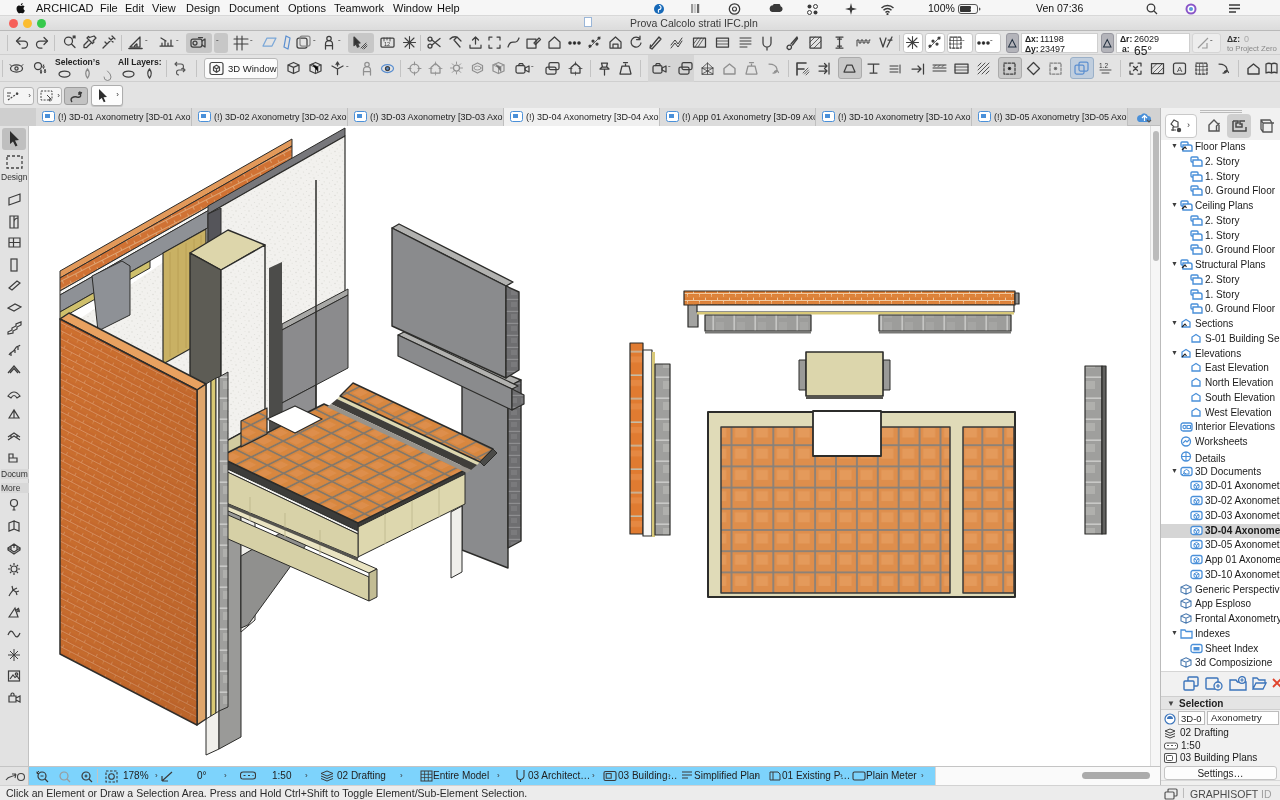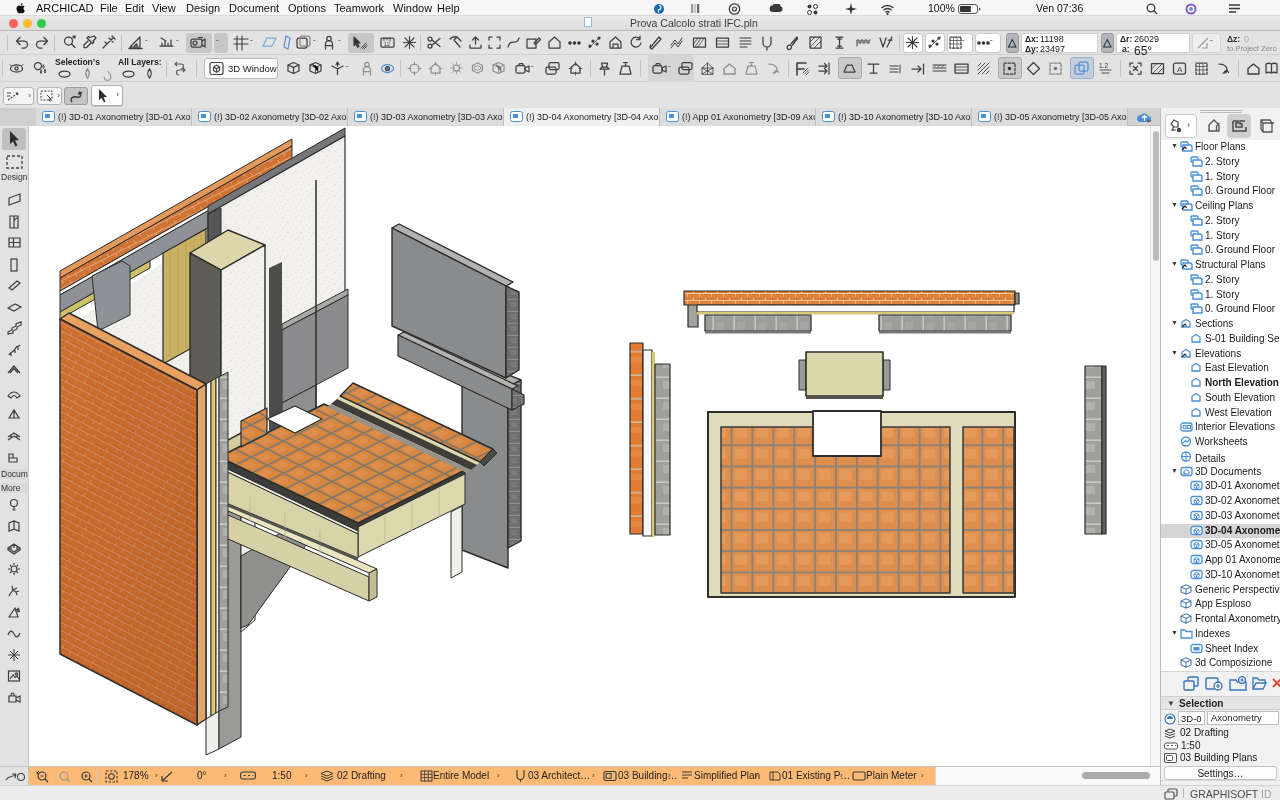--- a/index.html
+++ b/index.html
@@ -11,21 +11,21 @@
 .tl{position:absolute;top:19px;width:9px;height:9px;border-radius:50%;}
 #tb1{position:absolute;left:0;top:31px;width:1280px;height:24px;background:#e3e3e3;border-bottom:1px solid #cfcfcf;}
 #tb2{position:absolute;left:0;top:55px;width:1280px;height:27px;background:#e3e3e3;border-bottom:1px solid #cfcfcf;}
 #tb3{position:absolute;left:0;top:82px;width:1280px;height:26px;background:#e3e3e3;}
 #tabbar{position:absolute;left:0;top:108px;width:1160px;height:18px;background:#d2d2d2;border-bottom:1px solid #bdbdbd;}
 .tab{position:absolute;top:0;height:18px;background:#dcdcdc;border-right:1px solid #bfbfbf;font-size:9px;color:#222;overflow:hidden;white-space:nowrap;}
 #toolbox{position:absolute;left:0;top:126px;width:29px;height:640px;background:#e2e2e2;border-right:1px solid #c2c2c2;}
 #canvas{position:absolute;left:29px;top:126px;width:1121px;height:640px;background:#ffffff;}
 #vscroll{position:absolute;left:1150px;top:126px;width:10px;height:640px;background:#f6f6f6;border-left:1px solid #dddddd;}
 #rightpanel{position:absolute;left:1160px;top:108px;width:120px;height:692px;background:#f1f1f1;border-left:1px solid #bbb;}
-#bottombar{position:absolute;left:29px;top:766px;width:1131px;height:19px;background:#fdba74;border-top:1px solid #c4c4c4;font-size:10px;color:#222;}
+#bottombar{position:absolute;left:29px;top:766px;width:1131px;height:19px;background:#7dd3fc;border-top:1px solid #c4c4c4;font-size:10px;color:#222;}
 #statusbar{position:absolute;left:0;top:785px;width:1280px;height:15px;background:#ececec;border-top:1px solid #d2d2d2;font-size:10.5px;color:#2a2a2a;}
 #botleft{position:absolute;left:0;top:766px;width:29px;height:19px;background:#e2e2e2;border-top:1px solid #c4c4c4;border-right:1px solid #c4c4c4;}
 .chev{color:#333;font-size:8px;}
 .sep{position:absolute;width:1px;background:#c3c3c3;}
 .ibox{position:absolute;border-radius:3px;}
 .pressed{background:#c7c7c7;}
 .lbl{position:absolute;font-size:9px;color:#222;white-space:nowrap;}
 </style></head>
 <body>
 
@@ -1195,21 +1195,21 @@
           <path d="M2 9 l3 -3 l1.5 2" stroke="#222" fill="none" stroke-width="1.1"></path>
         </svg></span>
       <span class="abs" style="left:34px;top:207.5px;white-space:nowrap;">Elevations</span>
       <span class="abs" style="left:29px;top:222.25px"><svg width="12" height="11" viewBox="0 0 12 11">
           <path d="M2 9 V4 l4 -2.5 L10 4 v5 Z" fill="#fff" stroke="#4a90d9" stroke-width="1.3"></path>
         </svg></span>
       <span class="abs" style="left:44px;top:222.25px;white-space:nowrap;">East Elevation</span>
       <span class="abs" style="left:29px;top:237px"><svg width="12" height="11" viewBox="0 0 12 11">
           <path d="M2 9 V4 l4 -2.5 L10 4 v5 Z" fill="#fff" stroke="#4a90d9" stroke-width="1.3"></path>
         </svg></span>
-      <span class="abs" style="left:44px;top:237px;white-space:nowrap;font-weight:bold;">North Elevation</span>
+      <span class="abs" style="left:44px;top:237px;white-space:nowrap;">North Elevation</span>
       <span class="abs" style="left:29px;top:251.75px"><svg width="12" height="11" viewBox="0 0 12 11">
           <path d="M2 9 V4 l4 -2.5 L10 4 v5 Z" fill="#fff" stroke="#4a90d9" stroke-width="1.3"></path>
         </svg></span>
       <span class="abs" style="left:44px;top:251.75px;white-space:nowrap;">South Elevation</span>
       <span class="abs" style="left:29px;top:266.5px"><svg width="12" height="11" viewBox="0 0 12 11">
           <path d="M2 9 V4 l4 -2.5 L10 4 v5 Z" fill="#fff" stroke="#4a90d9" stroke-width="1.3"></path>
         </svg></span>
       <span class="abs" style="left:44px;top:266.5px;white-space:nowrap;">West Elevation</span>
       <span class="abs" style="left:19px;top:281.25px"><svg width="13" height="11" viewBox="0 0 13 11">
           <rect x="1" y="2" width="11" height="8" rx="2" fill="#fff" stroke="#4a90d9" stroke-width="1.3"></rect>
@@ -1423,19 +1423,20 @@
   <svg class="abs" style="left:823px;top:3px" width="14" height="12" viewBox="0 0 14 12">
       <rect x="1" y="2" width="12" height="8" rx="1.5" fill="none" stroke="#3a3a3a" stroke-width="1.1"></rect>
     </svg>
   <span class="abs" style="left:837px;top:3px;">Plain Meter</span>
     <span class="abs chev" style="left:892px;top:4px;">›</span>
   <div class="abs" style="left:906px;top:0;width:225px;height:18px;background:#fafafa;border-left:1px solid #d8d8d8;">
     <div class="abs" style="left:146px;top:5px;width:68px;height:7px;background:#ababab;border-radius:4px;"></div>
   </div>
 </div>
 <div id="statusbar">
+  <span class="abs" style="left:6px;top:1px">Click an Element or Draw a Selection Area. Press and Hold Ctrl+Shift to Toggle Element/Sub-Element Selection.</span>
   <svg class="abs" style="left:1164px;top:2px" width="14" height="12" viewBox="0 0 14 12">
       <rect x="4" y="1" width="9" height="7" rx="1" fill="none" stroke="#555" stroke-width="1.2"></rect>
       <rect x="1" y="4" width="9" height="7" rx="1" fill="#ececec" stroke="#555" stroke-width="1.2"></rect>
     </svg>
   <span class="abs" style="left:1182px;top:0px;color:#b5b5b5;font-size:11px;">|</span>
   <span class="abs" style="left:1190px;top:1.5px;font-size:10.5px;color:#4a4a4a;">GRAPHISOFT <span style="color:#9f9f9f">ID</span></span>
 </div>
 
 </body></html>

